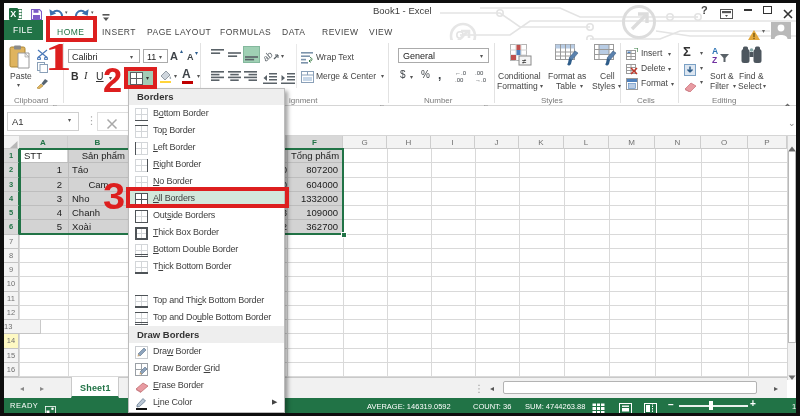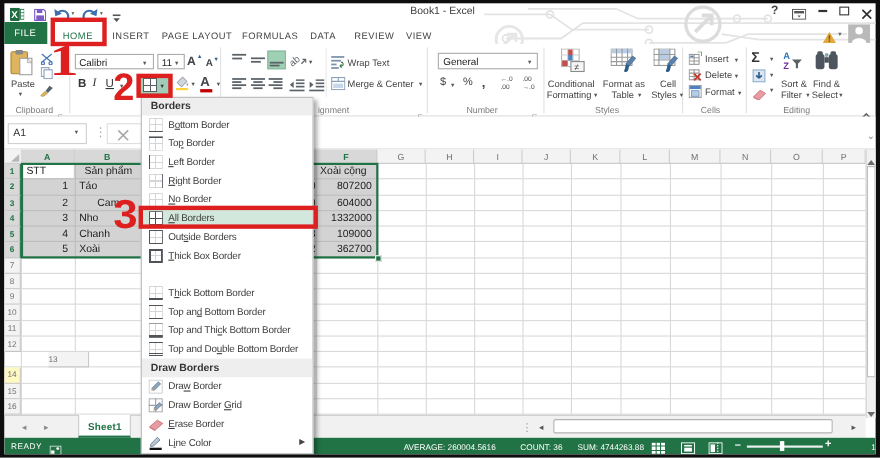--- a/index.html
+++ b/index.html
@@ -440,21 +440,21 @@
 <div style="left:4px;top:248.75px;width:15px;height:14.25px;background:#f3f3f3;border-right:1px solid #c9c9c9;border-bottom:1px solid #c4c4c4;font-size:7.5px;color:#707070;font-weight:normal;text-align:center;line-height:14.25px;">8</div>
 <div class="" style="left:4px;top:276.25px;width:783px;height:1px;background:#d9d9d9;"></div>
 <div style="left:4px;top:263.0px;width:15px;height:14.25px;background:#f3f3f3;border-right:1px solid #c9c9c9;border-bottom:1px solid #c4c4c4;font-size:7.5px;color:#707070;font-weight:normal;text-align:center;line-height:14.25px;">9</div>
 <div class="" style="left:4px;top:290.5px;width:783px;height:1px;background:#d9d9d9;"></div>
 <div style="left:4px;top:277.25px;width:15px;height:14.25px;background:#f3f3f3;border-right:1px solid #c9c9c9;border-bottom:1px solid #c4c4c4;font-size:7.5px;color:#707070;font-weight:normal;text-align:center;line-height:14.25px;">10</div>
 <div class="" style="left:4px;top:304.75px;width:783px;height:1px;background:#d9d9d9;"></div>
 <div style="left:4px;top:291.5px;width:15px;height:14.25px;background:#f3f3f3;border-right:1px solid #c9c9c9;border-bottom:1px solid #c4c4c4;font-size:7.5px;color:#707070;font-weight:normal;text-align:center;line-height:14.25px;">11</div>
 <div class="" style="left:4px;top:319.0px;width:783px;height:1px;background:#d9d9d9;"></div>
 <div style="left:4px;top:305.75px;width:15px;height:14.25px;background:#f3f3f3;border-right:1px solid #c9c9c9;border-bottom:1px solid #c4c4c4;font-size:7.5px;color:#707070;font-weight:normal;text-align:center;line-height:14.25px;">12</div>
 <div class="" style="left:4px;top:333.25px;width:783px;height:1px;background:#d9d9d9;"></div>
-<div style="left:4px;top:320.0px;width:37px;height:14.25px;background:#f3f3f3;border-right:1px solid #c9c9c9;border-bottom:1px solid #c4c4c4;font-size:7.5px;color:#707070;font-weight:normal;text-align:left;line-height:14.25px;margin-left:40px;">13</div>
+<div style="left:4px;top:320.0px;width:37px;height:14.25px;background:#f3f3f3;border-right:1px solid #c9c9c9;border-bottom:1px solid #c4c4c4;font-size:7.5px;color:#707070;font-weight:normal;text-align:left;line-height:14.25px;">13</div>
 <div class="" style="left:4px;top:347.5px;width:783px;height:1px;background:#d9d9d9;"></div>
 <div style="left:4px;top:334.25px;width:15px;height:14.25px;background:#fef9c3;border-right:1px solid #c9c9c9;border-bottom:1px solid #c4c4c4;font-size:7.5px;color:#707070;font-weight:normal;text-align:center;line-height:14.25px;">14</div>
 <div class="" style="left:4px;top:361.75px;width:783px;height:1px;background:#d9d9d9;"></div>
 <div style="left:4px;top:348.5px;width:15px;height:14.25px;background:#f3f3f3;border-right:1px solid #c9c9c9;border-bottom:1px solid #c4c4c4;font-size:7.5px;color:#707070;font-weight:normal;text-align:center;line-height:14.25px;">15</div>
 <div class="" style="left:4px;top:376.0px;width:783px;height:1px;background:#d9d9d9;"></div>
 <div style="left:4px;top:362.75px;width:15px;height:14.25px;background:#f3f3f3;border-right:1px solid #c9c9c9;border-bottom:1px solid #c4c4c4;font-size:7.5px;color:#707070;font-weight:normal;text-align:center;line-height:14.25px;">16</div>
 <div class="" style="left:20px;top:149px;width:323px;height:84.5px;background:#d3d3d3;"></div>
 <div class="" style="left:21px;top:150px;width:46px;height:12.25px;background:#fff;"></div>
 <div class="" style="left:20px;top:162.25px;width:323px;height:1px;background:#bdbdbd;"></div>
 <div class="" style="left:20px;top:176.5px;width:323px;height:1px;background:#bdbdbd;"></div>
@@ -462,22 +462,22 @@
 <div class="" style="left:20px;top:205.0px;width:323px;height:1px;background:#bdbdbd;"></div>
 <div class="" style="left:20px;top:219.25px;width:323px;height:1px;background:#bdbdbd;"></div>
 <div class="" style="left:68px;top:149px;width:1px;height:85.5px;background:#bdbdbd;"></div>
 <div class="" style="left:128px;top:149px;width:1px;height:85.5px;background:#bdbdbd;"></div>
 <div class="" style="left:181px;top:149px;width:1px;height:85.5px;background:#bdbdbd;"></div>
 <div class="" style="left:234px;top:149px;width:1px;height:85.5px;background:#bdbdbd;"></div>
 <div class="" style="left:287px;top:149px;width:1px;height:85.5px;background:#bdbdbd;"></div>
 <div class="" style="left:19px;top:148px;width:325px;height:86.5px;border:2px solid #217346;background:transparent;"></div>
 <div class="" style="left:341px;top:231.5px;width:6px;height:6px;background:#217346;border:1px solid #fff;"></div>
 <div class="t" style="left:21px;top:149px;width:44px;height:14px;font-size:9.5px;color:#1c1c1c;text-align:left;padding-left:3px;line-height:14px;">STT</div>
-<div class="t" style="left:69px;top:149px;width:56px;height:14px;font-size:9.5px;color:#1c1c1c;text-align:center;padding-left:3px;line-height:14px;">Sản phẩm</div>
-<div class="t" style="left:288px;top:149px;width:53px;height:14px;font-size:9.5px;color:#1c1c1c;text-align:left;padding-left:3px;line-height:14px;">Xoài cộng</div>
+<div class="t" style="left:69px;top:149px;width:56px;height:14px;font-size:9.5px;color:#1c1c1c;text-align:right;padding-left:3px;line-height:14px;">Sản phẩm</div>
+<div class="t" style="left:288px;top:149px;width:53px;height:14px;font-size:9.5px;color:#1c1c1c;text-align:left;padding-left:3px;line-height:14px;">Tổng phẩm</div>
 <div class="t" style="left:20px;top:163.25px;width:45px;height:14px;font-size:9.5px;color:#1c1c1c;text-align:right;padding-right:3px;line-height:14px;">1</div>
 <div class="t" style="left:69px;top:163.25px;width:56px;height:14px;font-size:9.5px;color:#1c1c1c;text-align:left;padding-left:3px;line-height:14px;">Táo</div>
 <div class="t" style="left:288px;top:163.25px;width:53px;height:14px;font-size:9.5px;color:#1c1c1c;text-align:right;padding-right:3px;line-height:14px;">807200</div>
 <div class="t" style="left:20px;top:177.5px;width:45px;height:14px;font-size:9.5px;color:#1c1c1c;text-align:right;padding-right:3px;line-height:14px;">2</div>
 <div class="t" style="left:69px;top:177.5px;width:56px;height:14px;font-size:9.5px;color:#1c1c1c;text-align:center;padding-left:3px;line-height:14px;">Cam</div>
 <div class="t" style="left:288px;top:177.5px;width:53px;height:14px;font-size:9.5px;color:#1c1c1c;text-align:right;padding-right:3px;line-height:14px;">604000</div>
 <div class="t" style="left:20px;top:191.75px;width:45px;height:14px;font-size:9.5px;color:#1c1c1c;text-align:right;padding-right:3px;line-height:14px;">3</div>
 <div class="t" style="left:69px;top:191.75px;width:56px;height:14px;font-size:9.5px;color:#1c1c1c;text-align:left;padding-left:3px;line-height:14px;">Nho</div>
 <div class="t" style="left:288px;top:191.75px;width:53px;height:14px;font-size:9.5px;color:#1c1c1c;text-align:right;padding-right:3px;line-height:14px;">1332000</div>
 <div class="t" style="left:20px;top:206.0px;width:45px;height:14px;font-size:9.5px;color:#1c1c1c;text-align:right;padding-right:3px;line-height:14px;">4</div>
@@ -509,21 +509,21 @@
 <div class="" style="left:503px;top:381px;width:254px;height:13px;background:#fff;border:1px solid #b3b3b3;border-radius:2px;"></div>
 <div class="" style="left:770px;top:380px;width:15px;height:15px;background:#f1f1f1;"></div>
 <div class="" style="left:774px;top:384px;font-size:8px;color:#555">▸</div>
 <div class="" style="left:4px;top:398px;width:792px;height:15px;background:#217346;"></div>
 <div class="" style="left:10px;top:401px;font-size:7.5px;color:#fff;letter-spacing:0.5px">READY</div>
 <div class="" style="left:45px;top:401px;width:11px;height:9px;"><svg width="11" height="9" viewBox="0 0 11 9">
           <rect x="0.5" y="0.5" width="10" height="8" fill="none" stroke="#fff" stroke-width="0.8"></rect>
           <rect x="1.5" y="4.5" width="3" height="3" fill="#fff"></rect>
           <circle cx="7.5" cy="2.8" r="1.3" fill="#fff"></circle>
         </svg></div>
-<div class="" style="left:367px;top:402px;font-size:7.5px;color:#fff">AVERAGE: 260004.5616</div>
+<div class="" style="left:367px;top:402px;font-size:7.5px;color:#fff">AVERAGE: 146319.0592</div>
 <div class="" style="left:473px;top:402px;font-size:7.5px;color:#fff">COUNT: 36</div>
 <div class="" style="left:525px;top:402px;font-size:7.5px;color:#fff">SUM: 4744263.88</div>
 <div class="" style="left:592px;top:400px;width:13px;height:11px;"><svg width="13" height="11" viewBox="0 0 13 11">
           <rect x="0.5" y="0.5" width="12" height="10" fill="#fff"></rect>
           <g stroke="#217346">
             <line x1="4.5" y1="0" x2="4.5" y2="11"></line>
             <line x1="8.5" y1="0" x2="8.5" y2="11"></line>
             <line x1="0" y1="3.5" x2="13" y2="3.5"></line>
             <line x1="0" y1="7.5" x2="13" y2="7.5"></line>
           </g>
@@ -613,38 +613,38 @@
         </div>
 <div style="left:0;top:135px;width:155px;height:17px;">
           <div style="left:6px;top:2px;width:14px;height:13px"><svg width="13" height="13" viewBox="0 0 13 13" style="shape-rendering:crispEdges">
               <rect x="0.5" y="0.5" width="12" height="12" fill="#fff" stroke="#d3d6d9"></rect>
               <line x1="6.5" y1="0" x2="6.5" y2="13" stroke="#d3d6d9"></line>
               <line x1="0" y1="6.5" x2="13" y2="6.5" stroke="#d3d6d9"></line>
               <rect x="1" y="1" width="11" height="11" fill="none" stroke="#4e5357" stroke-width="2"></rect>
             </svg></div>
           <div class="t" style="left:24px;top:3px;font-size:9px;letter-spacing:-0.2px;color:#3f3f3f"><span style="text-decoration:underline">T</span>hick Box Border</div>
         </div>
+<div style="left:0;top:152px;width:155px;height:17px;">
+          <div style="left:6px;top:2px;width:14px;height:13px"><svg width="13" height="13" viewBox="0 0 13 13" style="shape-rendering:crispEdges">
+              <rect x="0.5" y="0.5" width="12" height="12" fill="#fff" stroke="#d3d6d9"></rect>
+              <line x1="6.5" y1="0" x2="6.5" y2="13" stroke="#d3d6d9"></line>
+              <line x1="0" y1="6.5" x2="13" y2="6.5" stroke="#d3d6d9"></line>
+              <line x1="0" y1="10.5" x2="13" y2="10.5" stroke="#4e5357" stroke-width="1"></line>
+              <line x1="0" y1="12.5" x2="13" y2="12.5" stroke="#4e5357" stroke-width="1"></line>
+            </svg></div>
+          <div class="t" style="left:24px;top:3px;font-size:9px;letter-spacing:-0.2px;color:#3f3f3f"><span style="text-decoration:underline">B</span>ottom Double Border</div>
+        </div>
 <div style="left:0;top:169px;width:155px;height:17px;">
           <div style="left:6px;top:2px;width:14px;height:13px"><svg width="13" height="13" viewBox="0 0 13 13" style="shape-rendering:crispEdges">
               <rect x="0.5" y="0.5" width="12" height="12" fill="#fff" stroke="#d3d6d9"></rect>
               <line x1="6.5" y1="0" x2="6.5" y2="13" stroke="#d3d6d9"></line>
               <line x1="0" y1="6.5" x2="13" y2="6.5" stroke="#d3d6d9"></line>
               <line x1="0" y1="12" x2="13" y2="12" stroke="#4e5357" stroke-width="2"></line>
             </svg></div>
           <div class="t" style="left:24px;top:3px;font-size:9px;letter-spacing:-0.2px;color:#3f3f3f">T<span style="text-decoration:underline">h</span>ick Bottom Border</div>
-        </div>
-<div style="left:0;top:186px;width:155px;height:17px;">
-          <div style="left:6px;top:2px;width:14px;height:13px"><svg width="13" height="13" viewBox="0 0 13 13" style="shape-rendering:crispEdges">
-              <rect x="0.5" y="0.5" width="12" height="12" fill="#fff" stroke="#d3d6d9"></rect>
-              <line x1="6.5" y1="0" x2="6.5" y2="13" stroke="#d3d6d9"></line>
-              <line x1="0" y1="6.5" x2="13" y2="6.5" stroke="#d3d6d9"></line>
-              <line x1="0" y1="0.5" x2="13" y2="0.5" stroke="#4e5357" stroke-width="1"></line>
-              <line x1="0" y1="12.5" x2="13" y2="12.5" stroke="#4e5357" stroke-width="1"></line>
-            </svg></div>
-          <div class="t" style="left:24px;top:3px;font-size:9px;letter-spacing:-0.2px;color:#3f3f3f">Top an<span style="text-decoration:underline">d</span> Bottom Border</div>
         </div>
 <div style="left:0;top:203px;width:155px;height:17px;">
           <div style="left:6px;top:2px;width:14px;height:13px"><svg width="13" height="13" viewBox="0 0 13 13" style="shape-rendering:crispEdges">
               <rect x="0.5" y="0.5" width="12" height="12" fill="#fff" stroke="#d3d6d9"></rect>
               <line x1="6.5" y1="0" x2="6.5" y2="13" stroke="#d3d6d9"></line>
               <line x1="0" y1="6.5" x2="13" y2="6.5" stroke="#d3d6d9"></line>
               <line x1="0" y1="0.5" x2="13" y2="0.5" stroke="#4e5357" stroke-width="1"></line>
               <line x1="0" y1="12" x2="13" y2="12" stroke="#4e5357" stroke-width="2"></line>
             </svg></div>
           <div class="t" style="left:24px;top:3px;font-size:9px;letter-spacing:-0.2px;color:#3f3f3f">Top and Thi<span style="text-decoration:underline">c</span>k Bottom Border</div>

